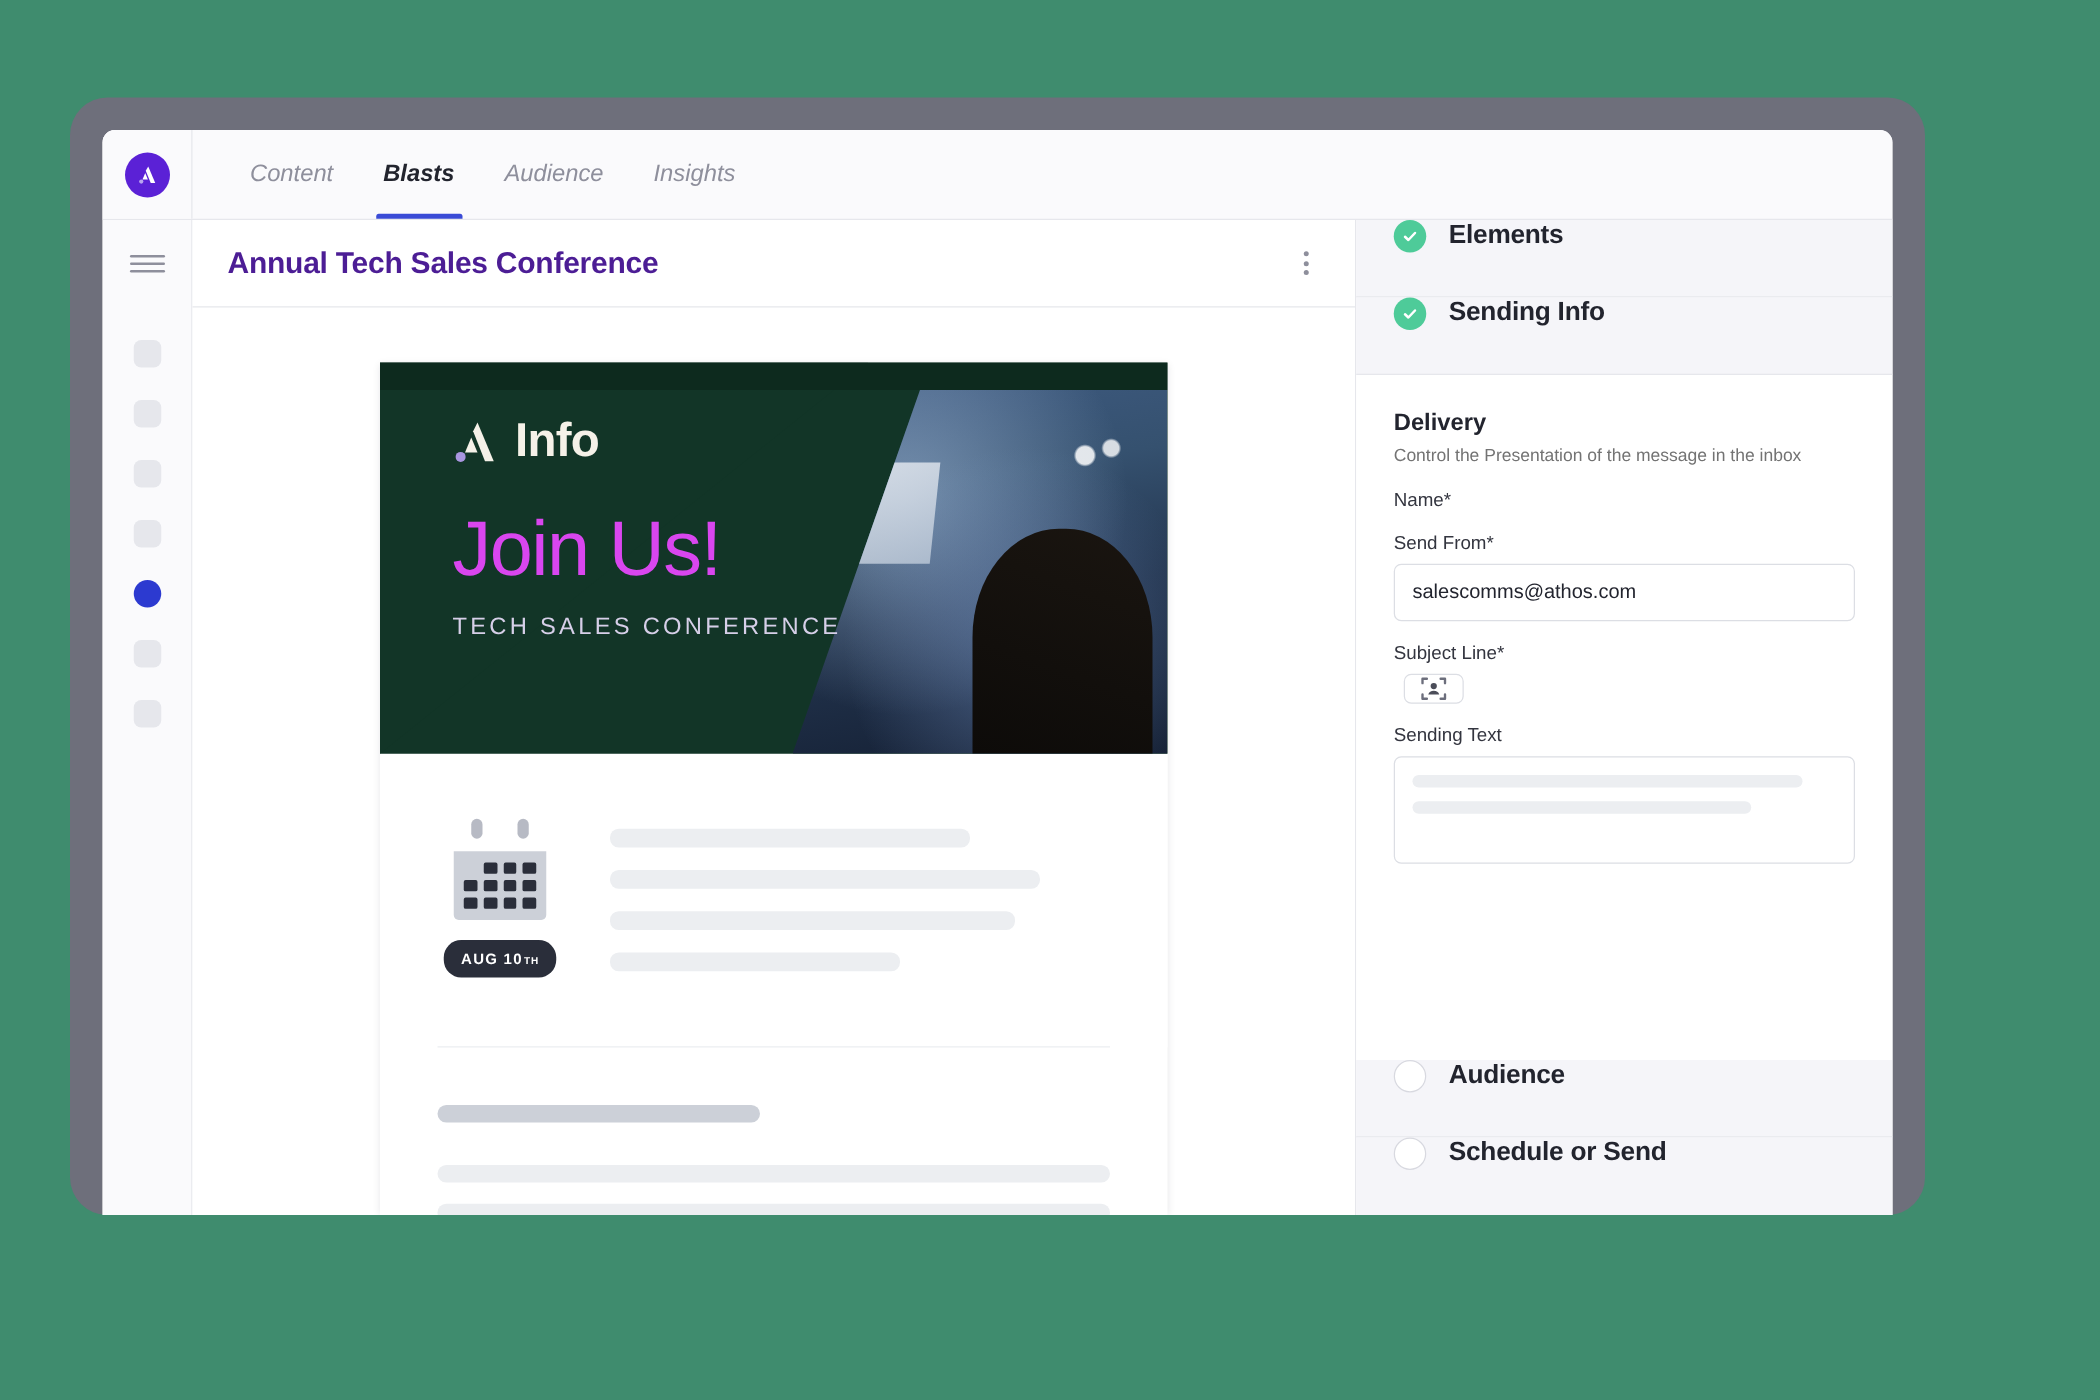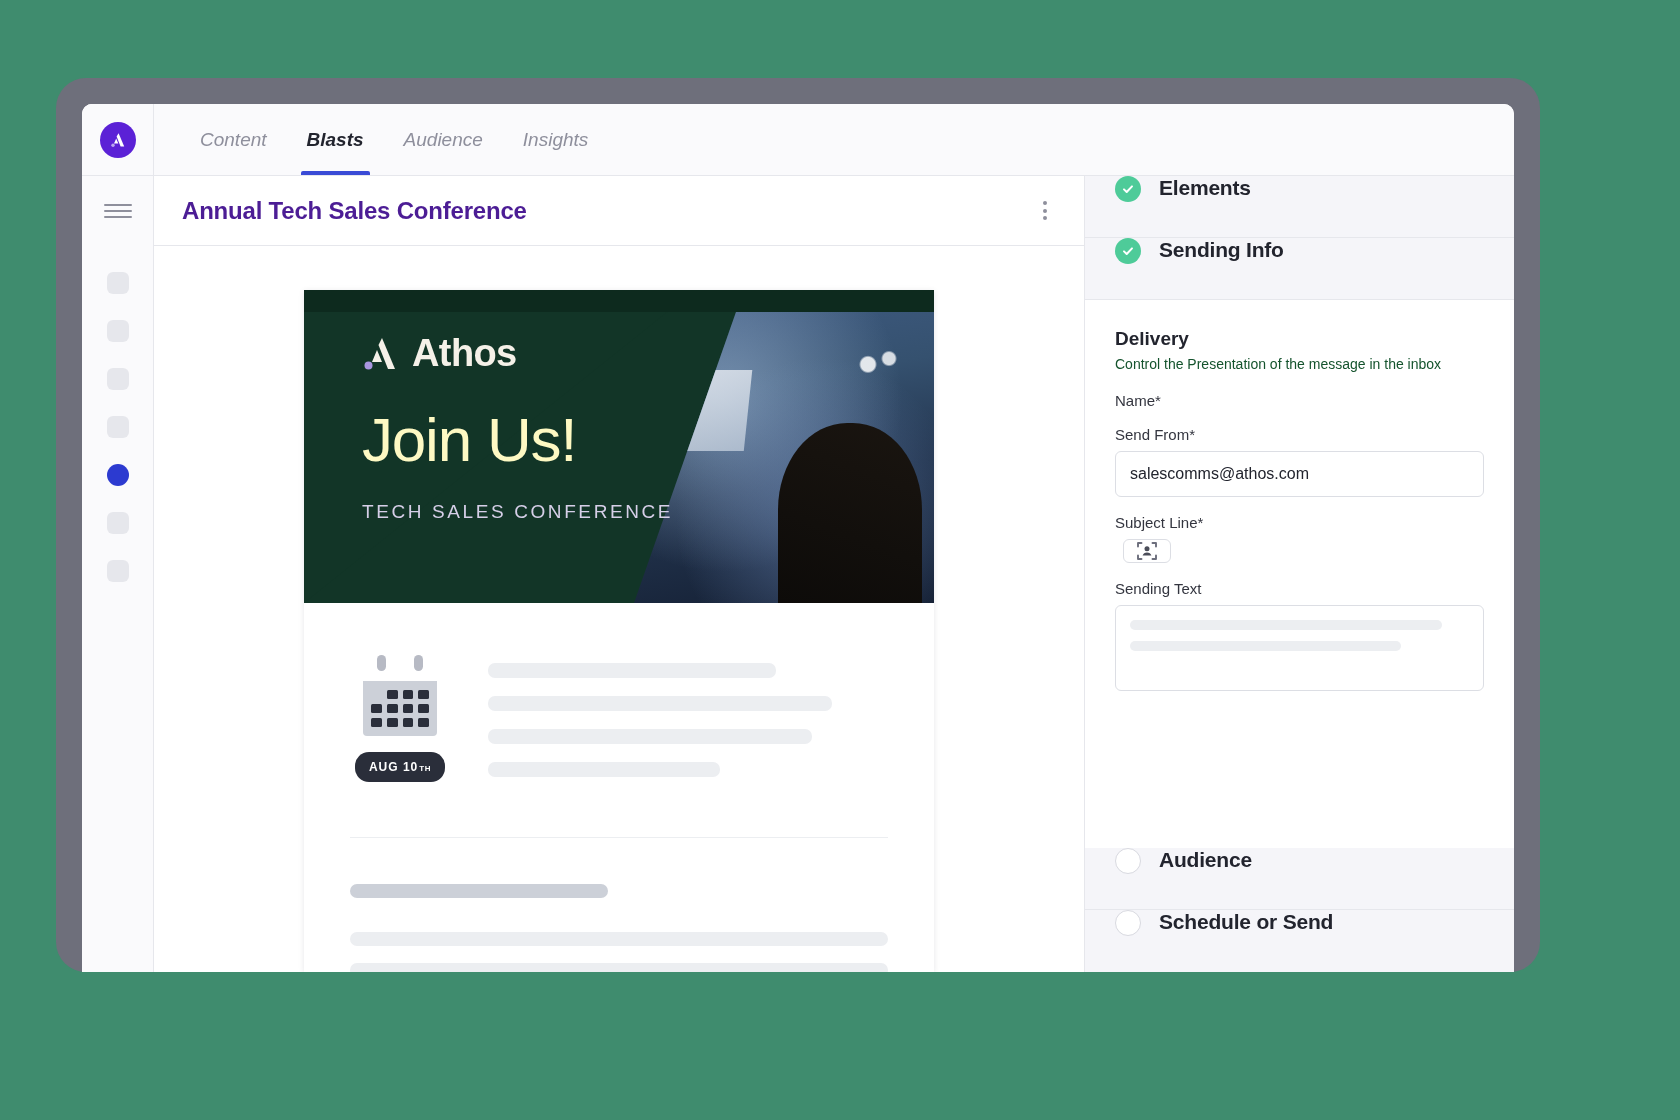--- a/index.html
+++ b/index.html
@@ -271,23 +271,23 @@
     font-size: 38px;
     font-weight: 700;
     color: #f5f1e8;
     letter-spacing: -0.6px;
   }
 
   .hero-headline {
     font-size: 62px;
     line-height: 1;
     font-weight: 400;
-    color: #fef9c3;
+    color: #d946ef;
     letter-spacing: -1.2px;
-    margin-bottom: 30px;
+    margin-bottom: 20px;
   }
 
   .hero-sub {
     font-size: 19px;
     letter-spacing: 2.6px;
     color: #d6cfe8;
     font-weight: 400;
   }
 
   
@@ -432,21 +432,21 @@
   }
 
   .section-title {
     font-size: 19px;
     font-weight: 700;
     color: #22242e;
     margin-bottom: 6px;
   }
   .section-desc {
     font-size: 14px;
-    color: #14532d;
+    color: #737373;
     margin-bottom: 20px;
   }
 
   .field { margin-bottom: 17px; }
   .field-label {
     font-size: 15px;
     color: #33353f;
     margin-bottom: 8px;
     display: block;
   }
@@ -566,21 +566,21 @@
               <div class="hero-photo"></div>
               <div class="hero-diag"></div>
               <div class="hero-topbar"></div>
               <div class="hero-inner">
                 <div class="logo-row">
                   <svg width="38" height="36" viewBox="0 0 38 36">
                     <path d="M20 2 L33 33 L26 33 L16.5 9 Z" fill="#f5f1e8"></path>
                     <path d="M15 14 L20 26 L10 26 Z" fill="#f5f1e8"></path>
                     <circle cx="6.5" cy="29.5" r="4" fill="#a996e0"></circle>
                   </svg>
-                  <div class="logo-word">Athos</div>
+                  <div class="logo-word">Info</div>
                 </div>
                 <div class="hero-headline">Join Us!</div>
                 <div class="hero-sub">TECH SALES CONFERENCE</div>
               </div>
             </div>
 
             <div class="email-body">
               <div class="body-row">
 
                 <div class="cal-block">

